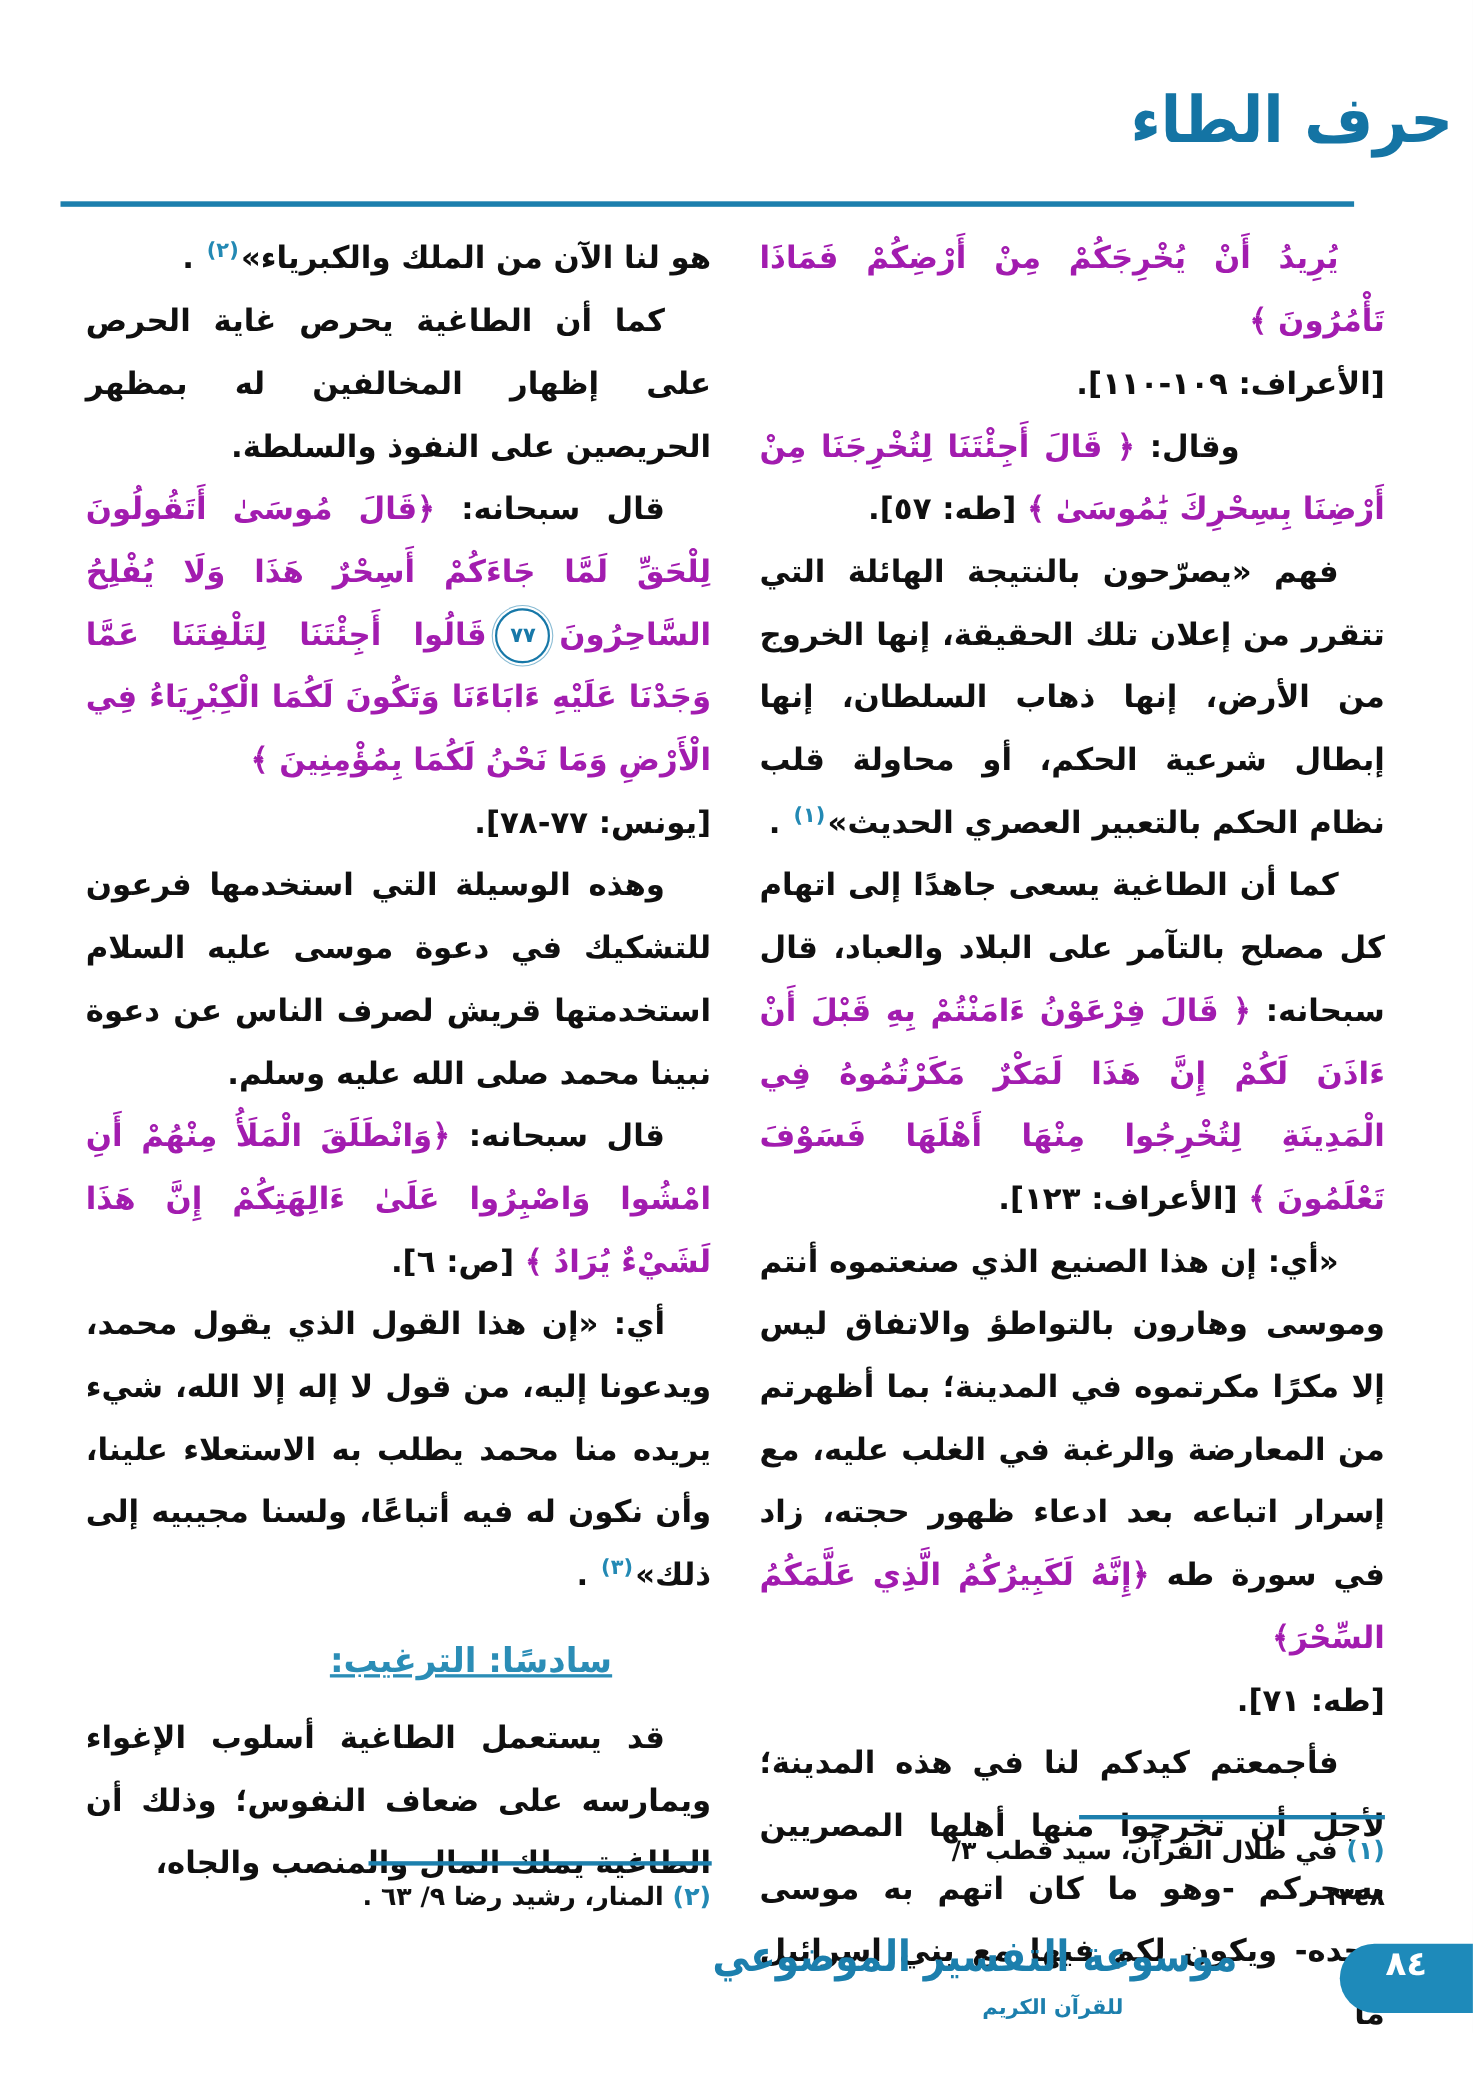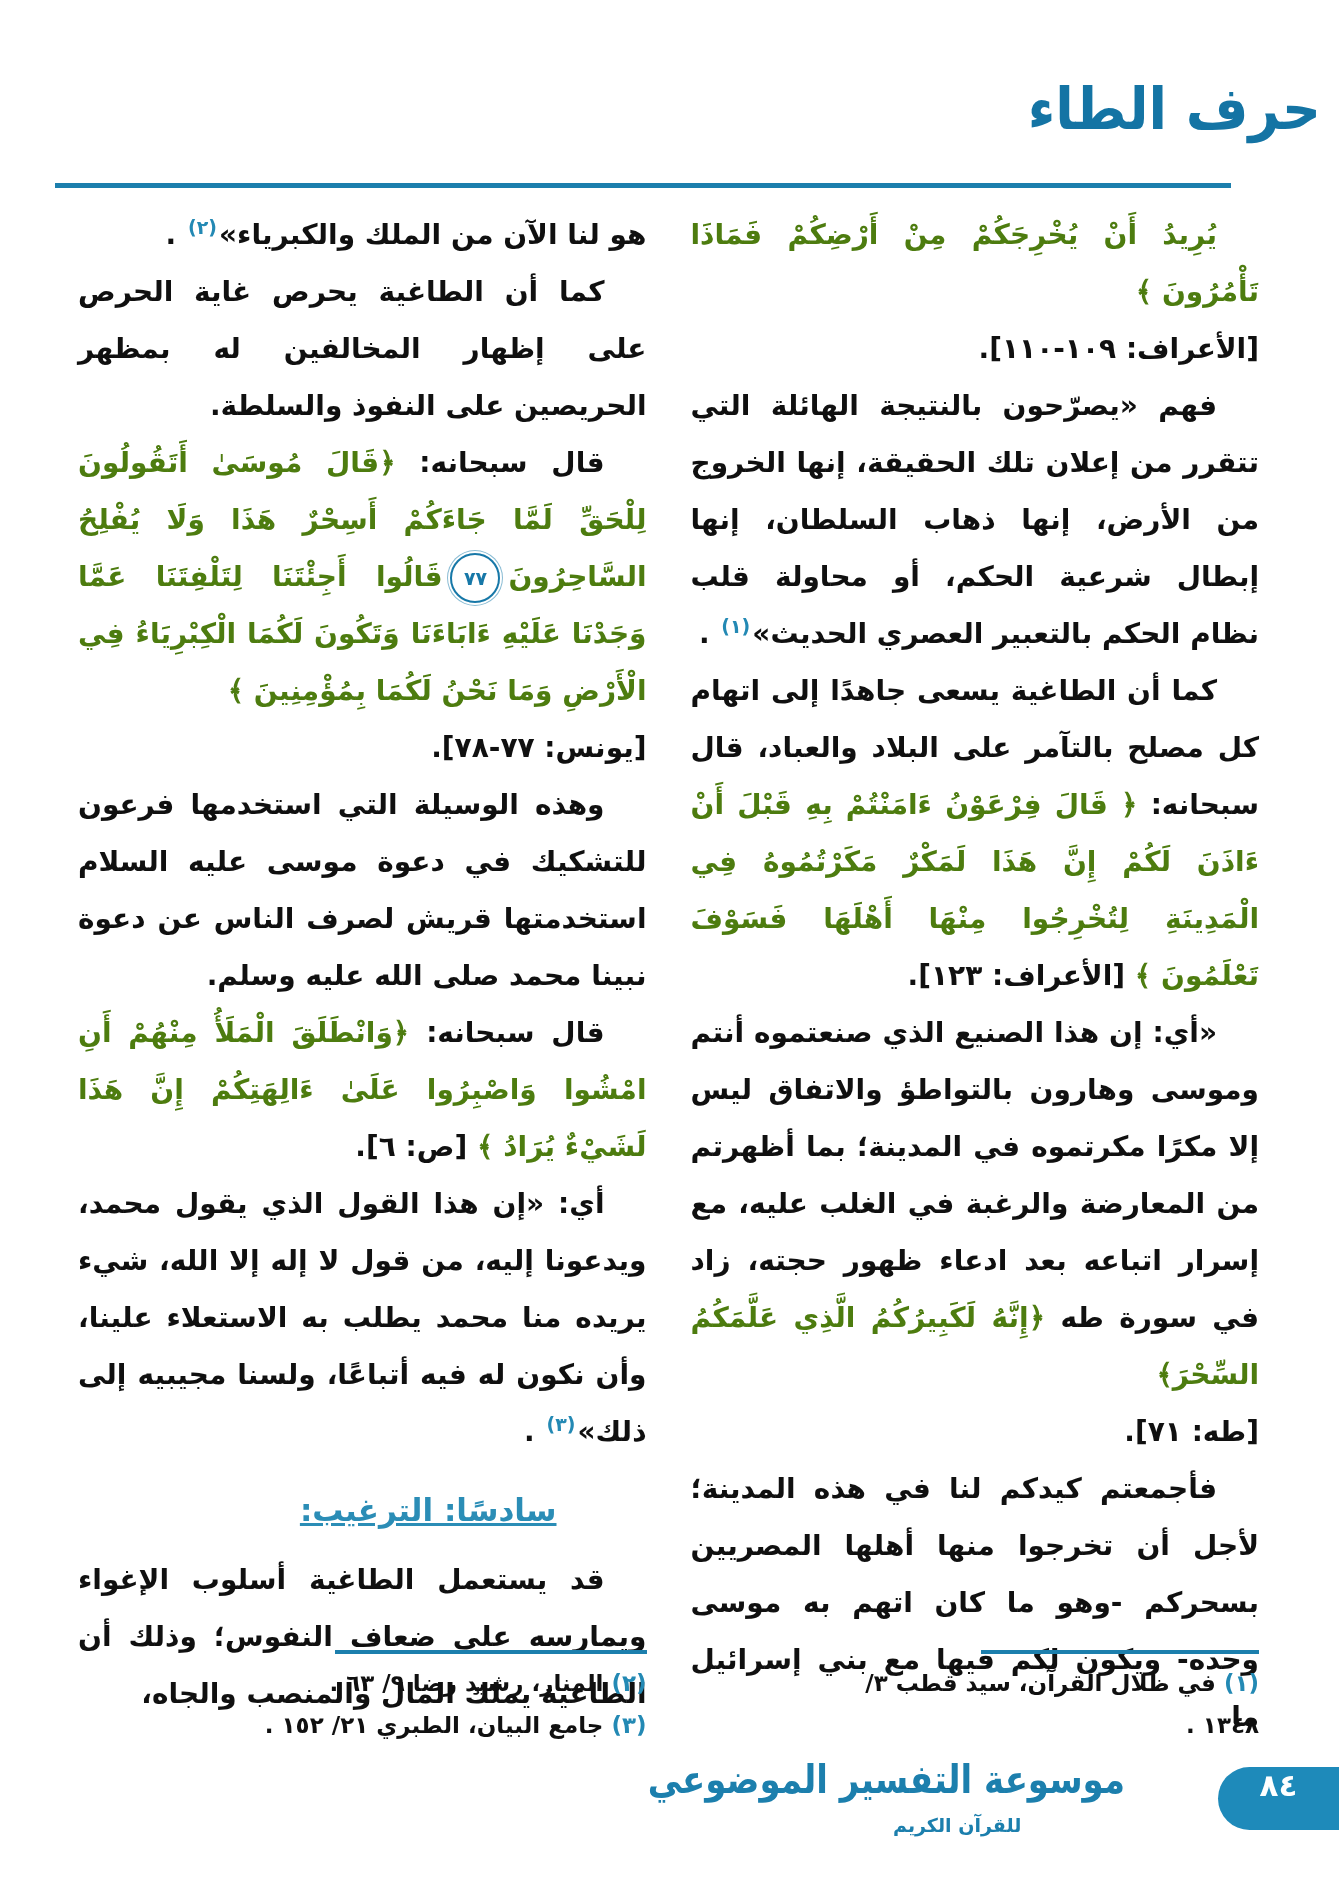--- a/index.html
+++ b/index.html
@@ -36,21 +36,21 @@
   .col { flex:1 1 0; position:relative; }
   p.para {
     margin:0;
     font-size:28px; font-weight:bold;
     line-height:57px;
     text-align:justify;
     text-indent:42px;
   }
   p.no-indent { text-indent:0; }
   p.big-indent { text-indent:132px; }
-  .verse { color:#4d7c0f; }
+  .verse { color:#a21caf; }
   .ref { color:#101010; }
   .ref-line { display:block; text-align:right; text-indent:0; }
   sup.fn-marker {
     color:#2389b4; font-size:19px; font-weight:bold;
     vertical-align:super; line-height:0; margin:0 2px;
   }
   .ayah-mark {
     display:inline-flex; align-items:center; justify-content:center;
     width:46px; height:46px;
     border:2px solid #1778a8; border-radius:50%;
@@ -109,20 +109,25 @@
     <div class="header-rule"></div>
   </div>
 
   <div class="columns">
 
     <div class="col">
       <p class="para">
         <span class="verse">يُرِيدُ أَنْ يُخْرِجَكُمْ مِنْ أَرْضِكُمْ فَمَاذَا تَأْمُرُونَ ﴾</span>
         <span class="ref ref-line">[الأعراف: ١٠٩-١١٠].</span>
       </p>
+      <p class="para big-indent">
+        <span>وقال:</span>
+        <span class="verse">﴿ قَالَ أَجِئْتَنَا لِتُخْرِجَنَا مِنْ أَرْضِنَا بِسِحْرِكَ يَٰمُوسَىٰ ﴾</span>
+        <span class="ref">[طه: ٥٧].</span>
+      </p>
       <p class="para">
         <span>فهم «يصرّحون بالنتيجة الهائلة التي تتقرر من إعلان تلك الحقيقة، إنها الخروج من الأرض، إنها ذهاب السلطان، إنها إبطال شرعية الحكم، أو محاولة قلب نظام الحكم بالتعبير العصري الحديث»</span><sup class="fn-marker">(١)</sup><span> .</span>
       </p>
       <p class="para">
         <span>كما أن الطاغية يسعى جاهدًا إلى اتهام كل مصلح بالتآمر على البلاد والعباد، قال سبحانه:</span>
         <span class="verse">﴿ قَالَ فِرْعَوْنُ ءَامَنْتُمْ بِهِ قَبْلَ أَنْ ءَاذَنَ لَكُمْ إِنَّ هَذَا لَمَكْرٌ مَكَرْتُمُوهُ فِي الْمَدِينَةِ لِتُخْرِجُوا مِنْهَا أَهْلَهَا فَسَوْفَ تَعْلَمُونَ ﴾</span>
         <span class="ref">[الأعراف: ١٢٣].</span>
       </p>
       <p class="para">
         <span>«أي: إن هذا الصنيع الذي صنعتموه أنتم وموسى وهارون بالتواطؤ والاتفاق ليس إلا مكرًا مكرتموه في المدينة؛ بما أظهرتم من المعارضة والرغبة في الغلب عليه، مع إسرار اتباعه بعد ادعاء ظهور حجته، زاد في سورة طه</span>
@@ -167,24 +172,20 @@
       <h2 class="section-heading">سادسًا: الترغيب:</h2>
       <p class="para">
         <span>قد يستعمل الطاغية أسلوب الإغواء ويمارسه على ضعاف النفوس؛ وذلك أن الطاغية يملك المال والمنصب والجاه،</span>
       </p>
       <div class="footnotes">
         <div class="fn-rule"></div>
         <div class="fn-line">
           <span class="fn-num">(٢)</span>
           <span>المنار، رشيد رضا ٩/ ٦٣ .</span>
         </div>
-        <div class="fn-line">
-          <span class="fn-num">(٣)</span>
-          <span>جامع البيان، الطبري ٢١/ ١٥٢ .</span>
-        </div>
       </div>
     </div>
 
   </div>
 
   <div class="footer-logo">
     <div class="logo-main">موسوعة التفسير الموضوعي</div>
     <div class="logo-sub">للقرآن الكريم</div>
   </div>
   <div class="page-badge">

